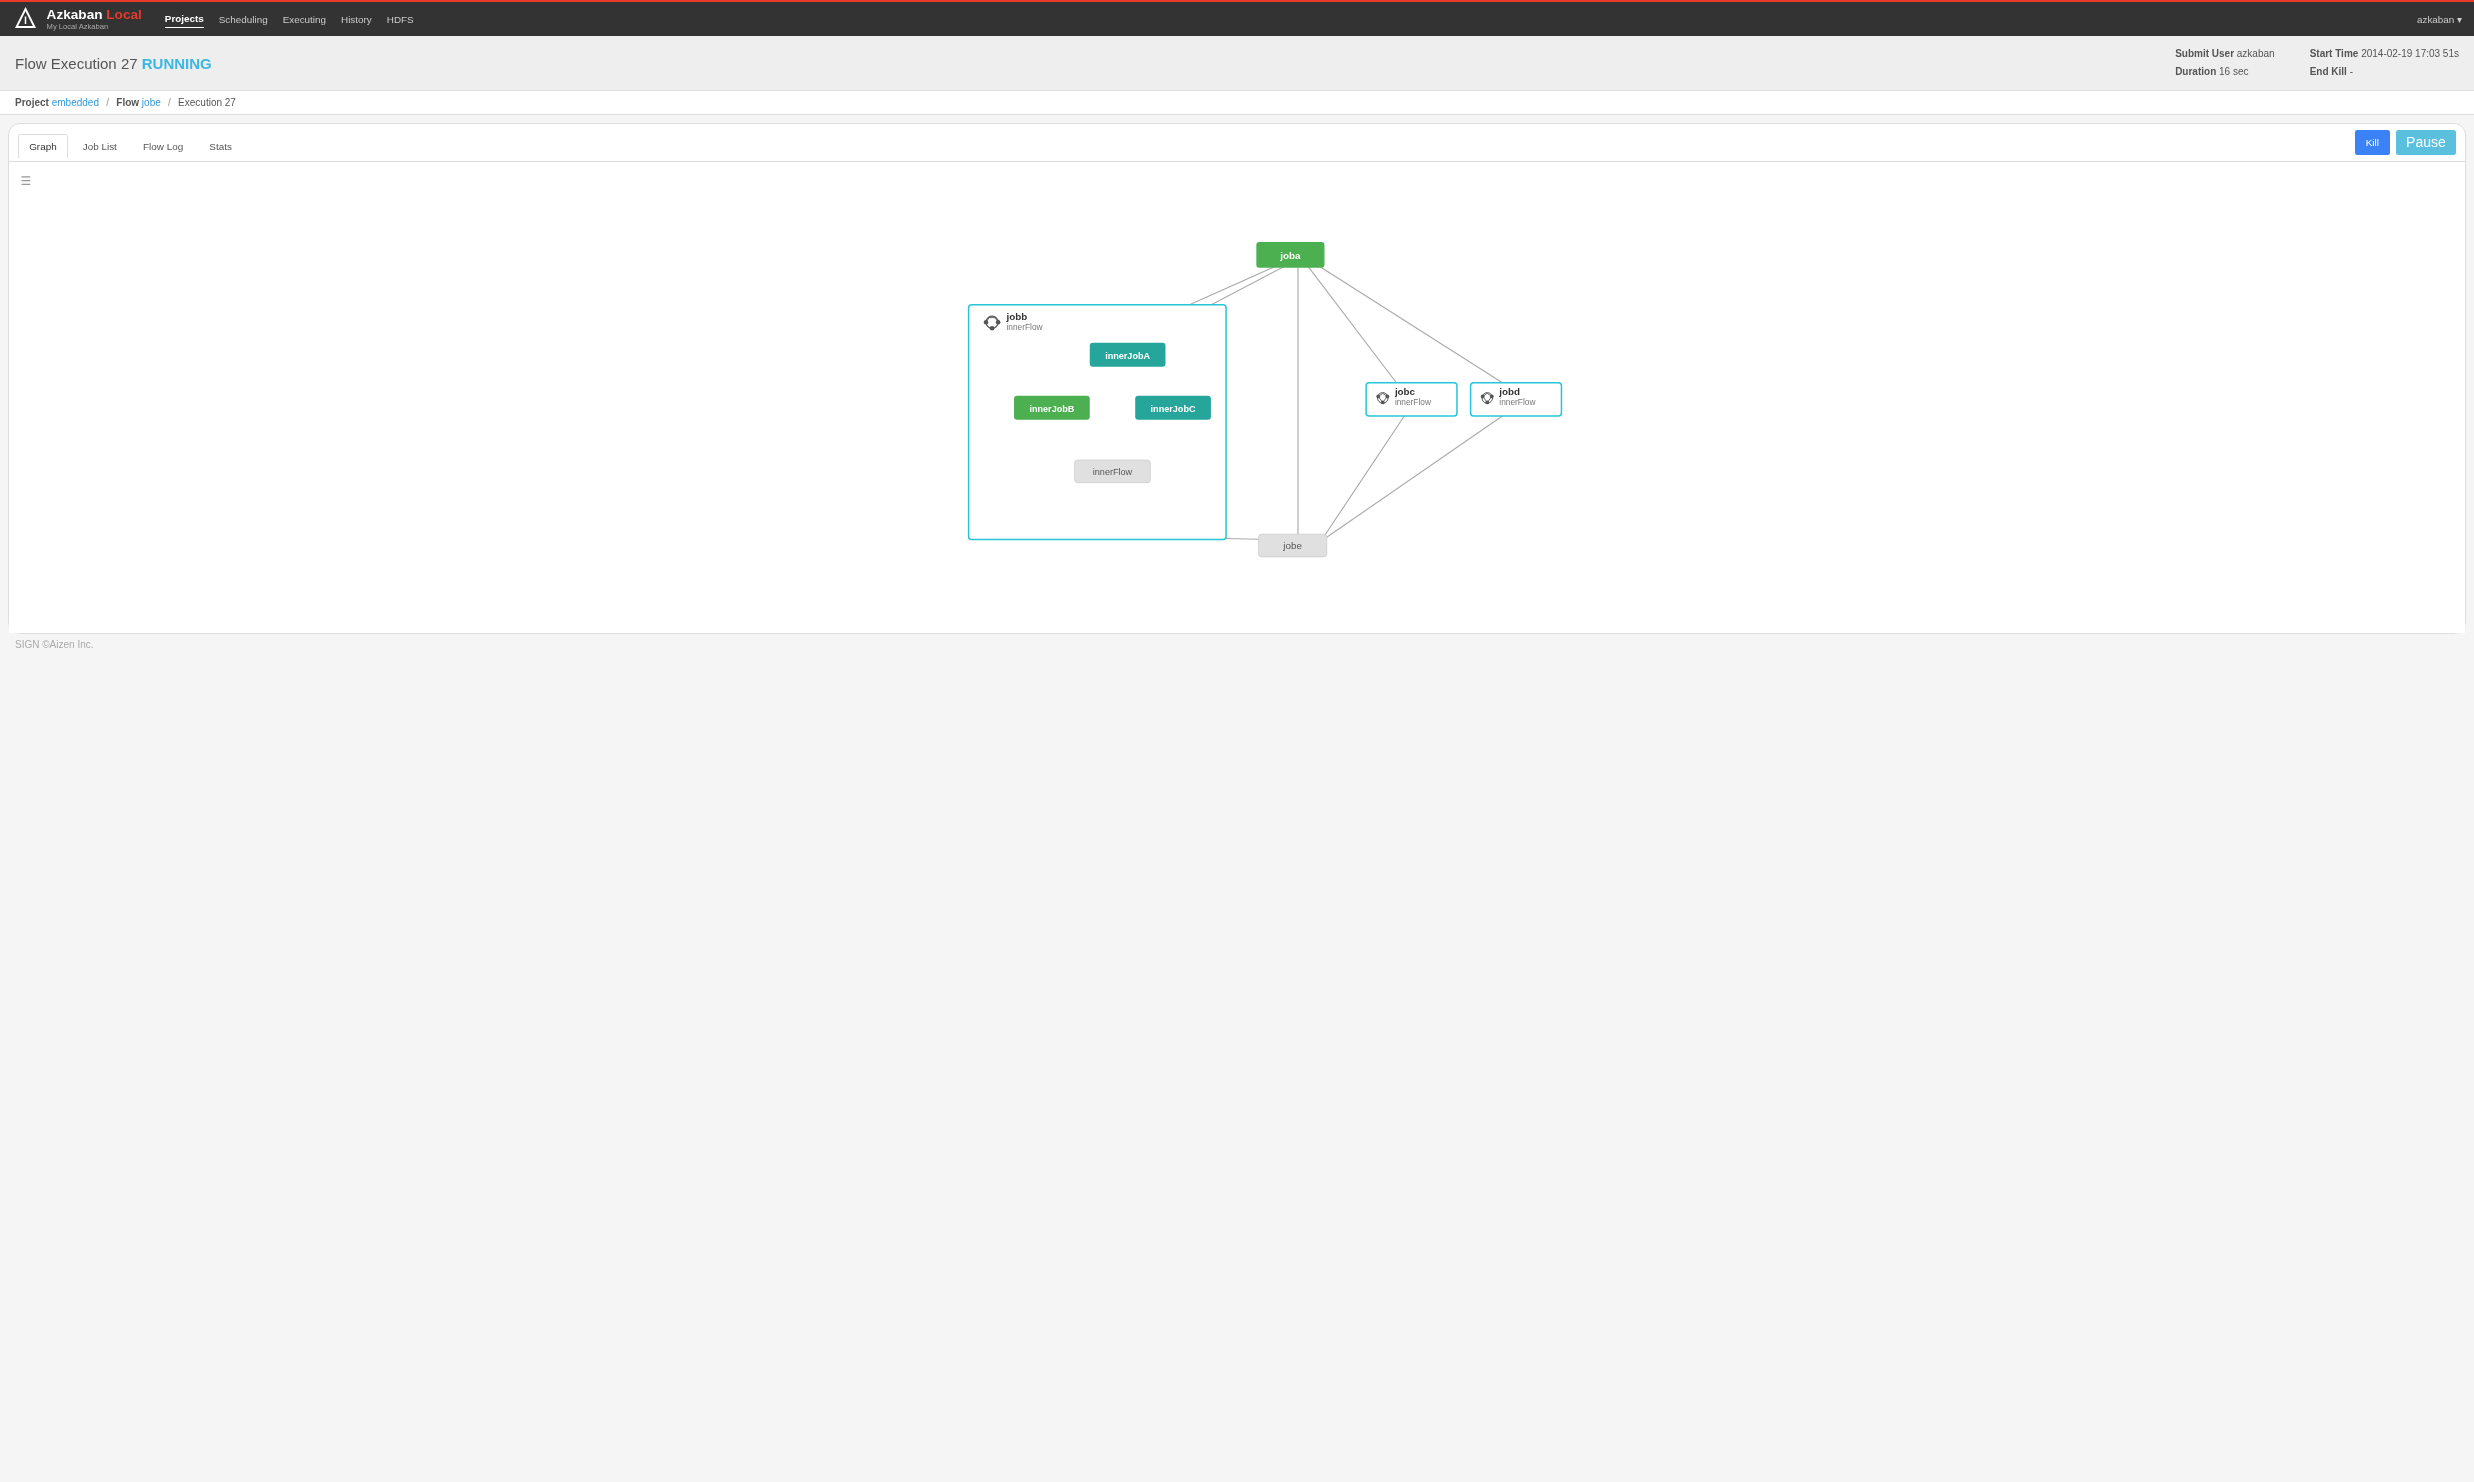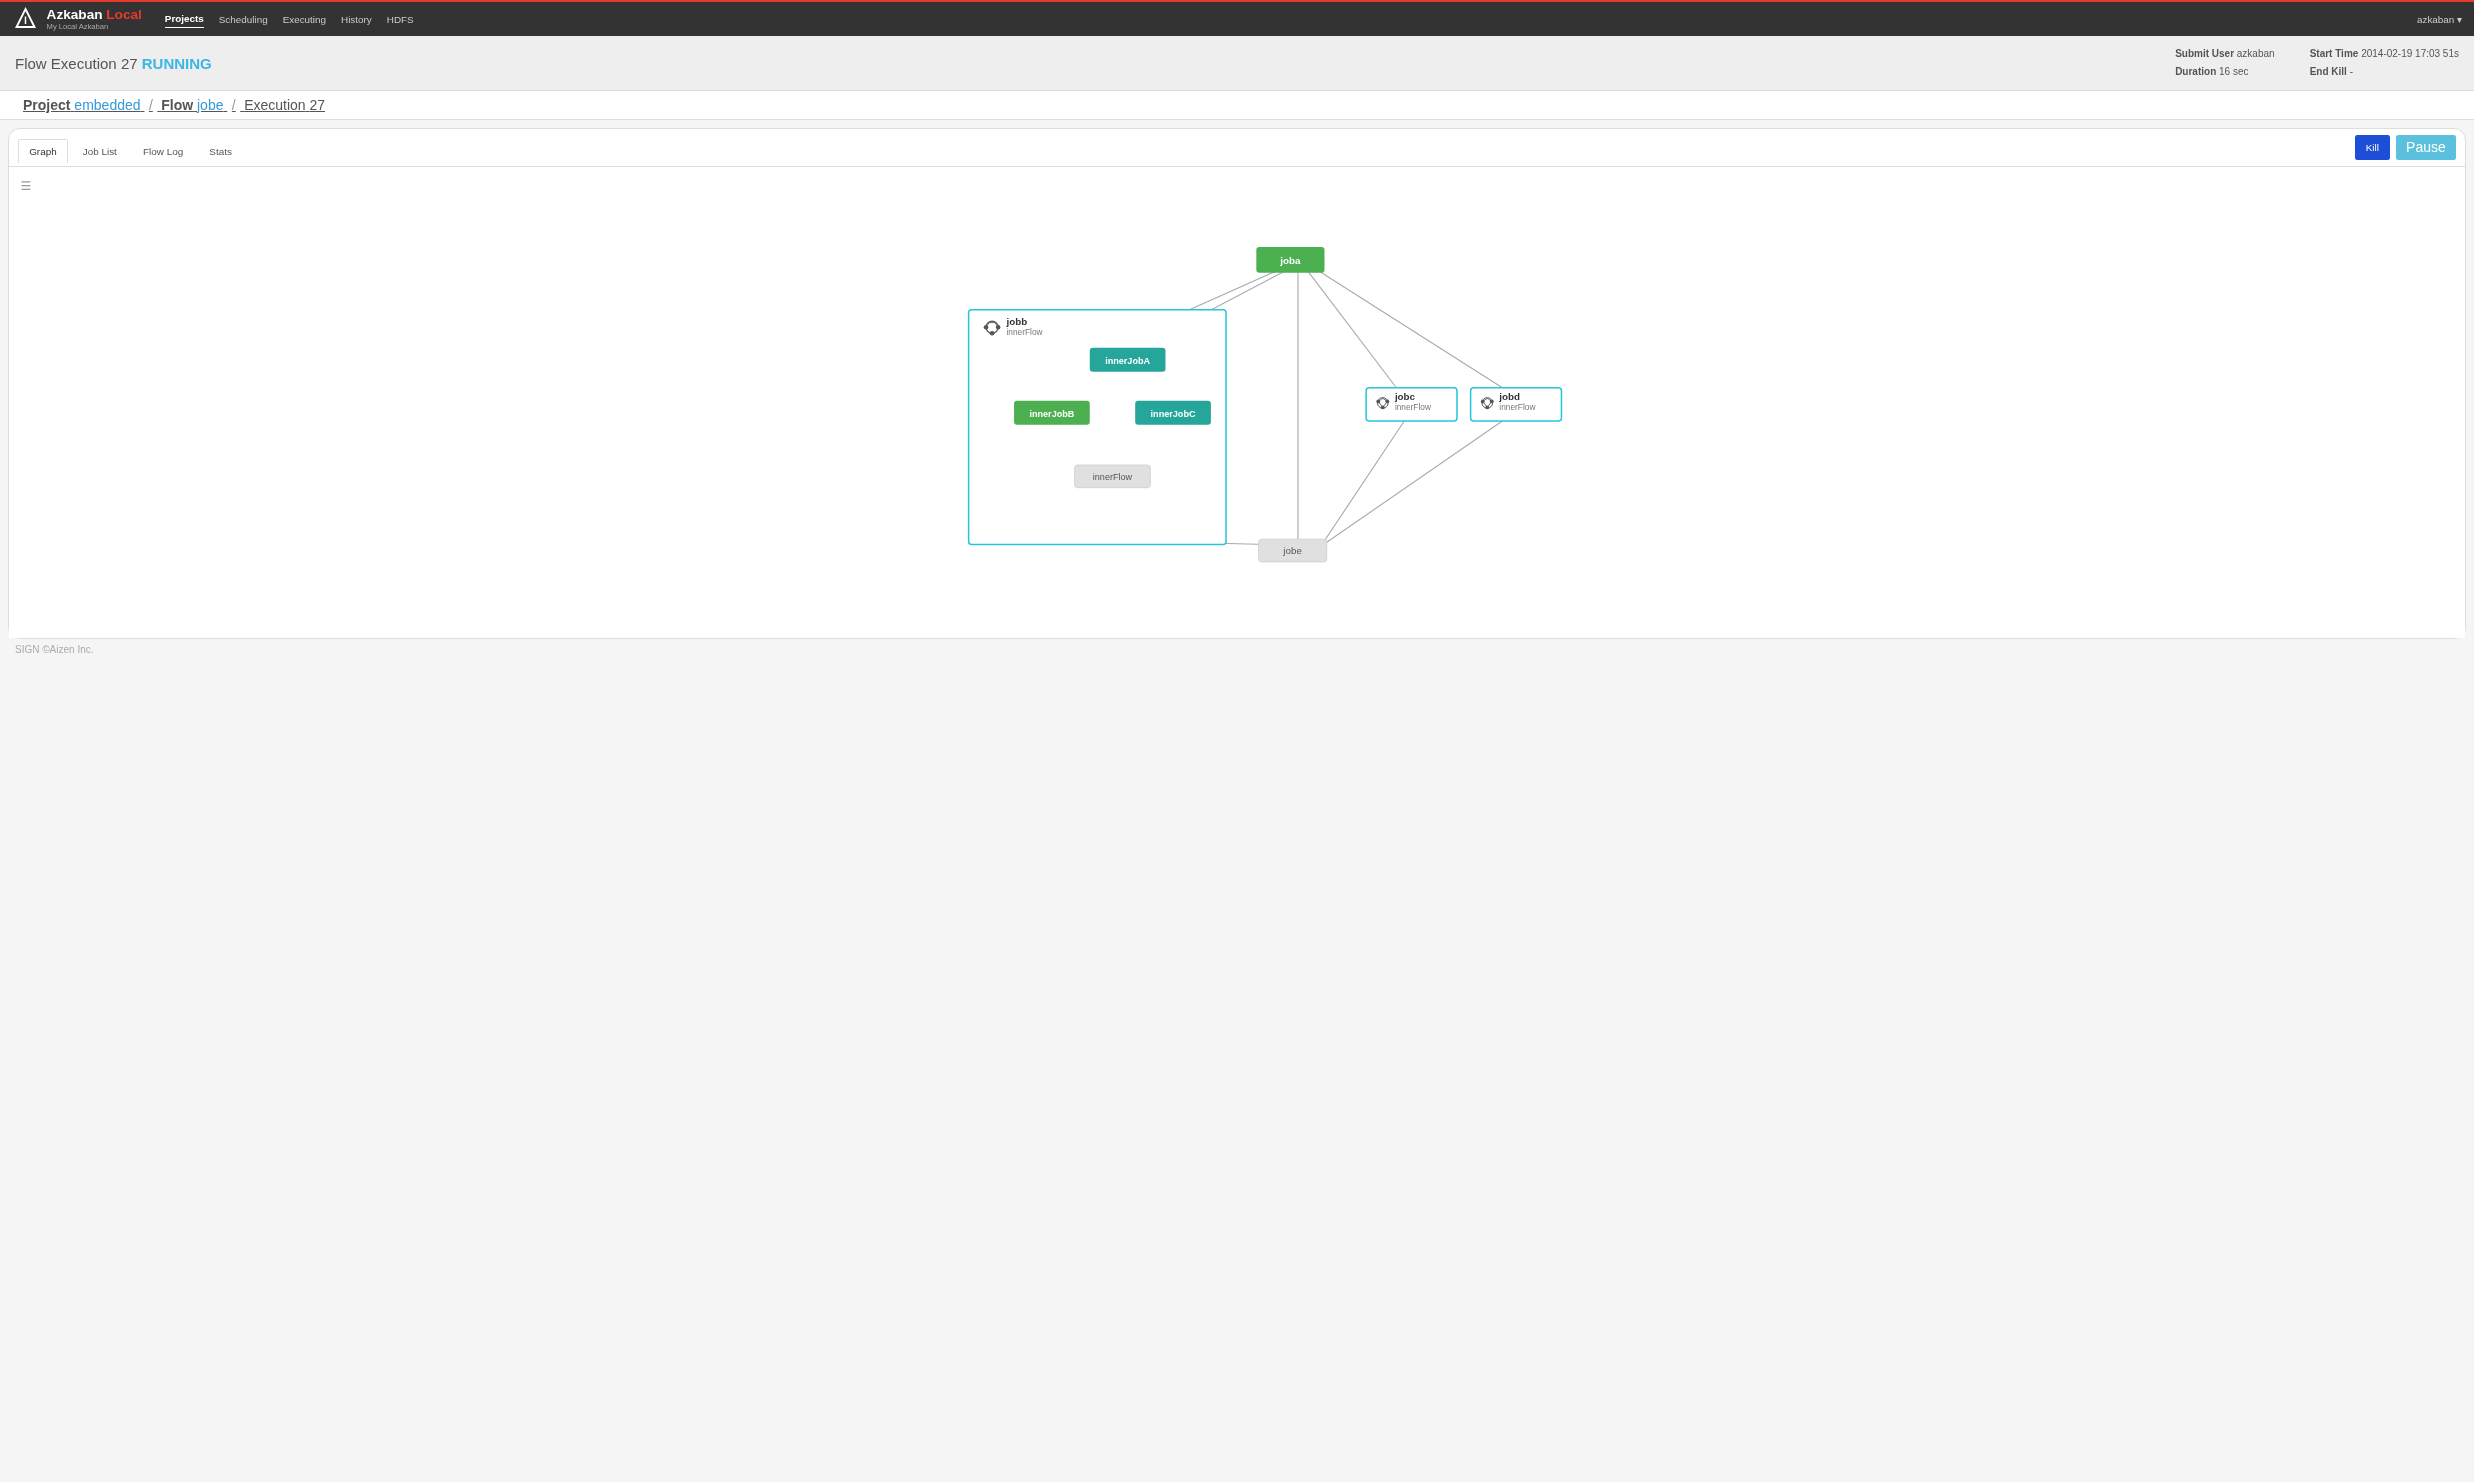--- a/index.html
+++ b/index.html
@@ -83,26 +83,25 @@
       display: flex;
       gap: 35px;
       font-size: 10px;
       color: #555;
     }
     .page-meta .meta-group { line-height: 1.8; }
     .meta-label { font-weight: bold; }
 
     
     .breadcrumb {
-      padding: 6px 23px;
+      padding: 6px 15px;
       background: white;
       border-bottom: 0.8px solid #ddd;
-      font-size: 14px;
+      font-size: 10px;
       color: #555;
-      text-decoration: underline;
     }
     .breadcrumb a { color: #3498db; text-decoration: none; }
     .breadcrumb .sep { margin: 0 4.5px; color: #999; }
 
     
     .tabs-panel {
       background: white;
       margin: 7.6px 7.6px 0;
       border: 0.8px solid #ddd;
       border-radius: 12px;
@@ -133,21 +132,21 @@
       font-weight: normal;
       border-bottom-color: white;
     }
     .tab-actions {
       margin-left: auto;
       display: flex;
       gap: 6px;
       padding-bottom: 6px;
     }
     .btn-kill {
-      background: #1d4ed8;
+      background: #3b82f6;
       color: white;
       border: none;
       padding: 4.5px 10.6px;
       border-radius: 2.3px;
       cursor: pointer;
       font-size: 9.9px;
     }
     .btn-pause {
       background: #5bc0de;
       color: white;

